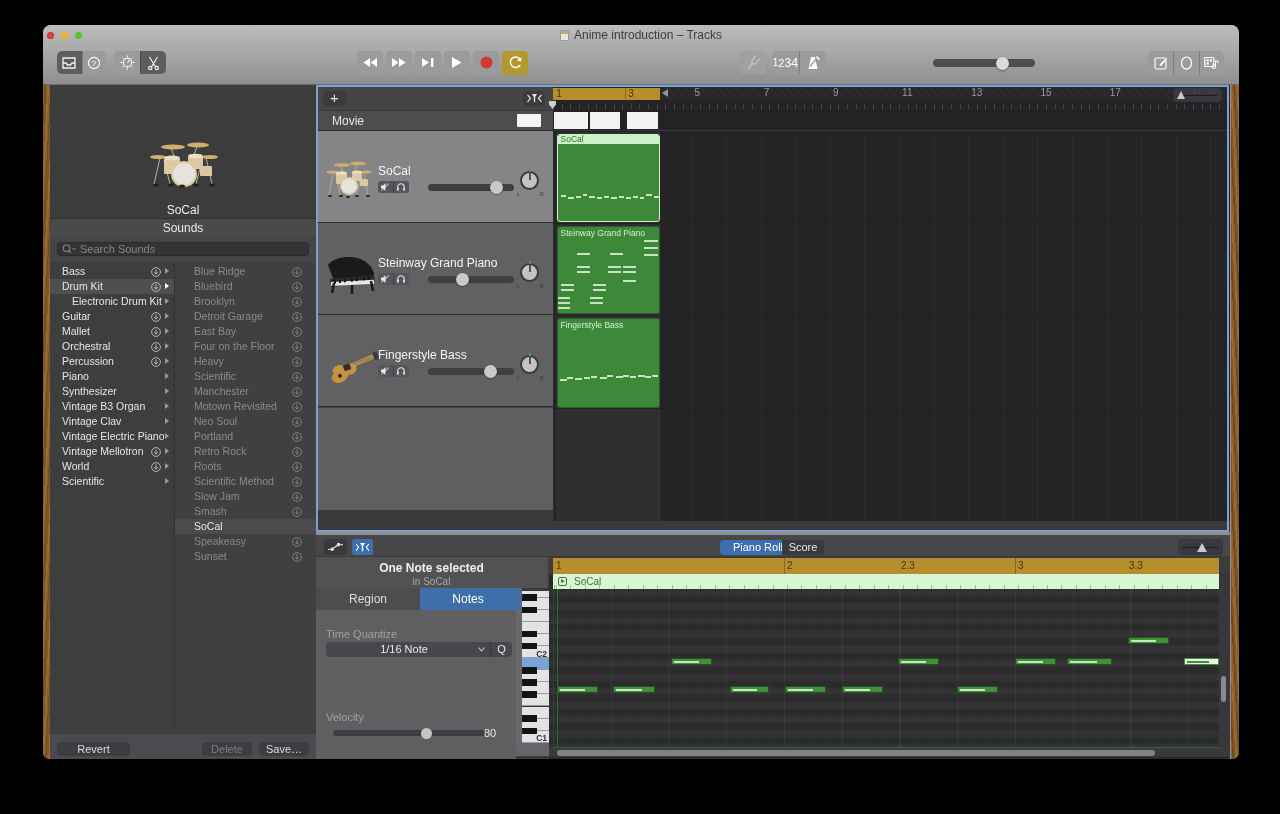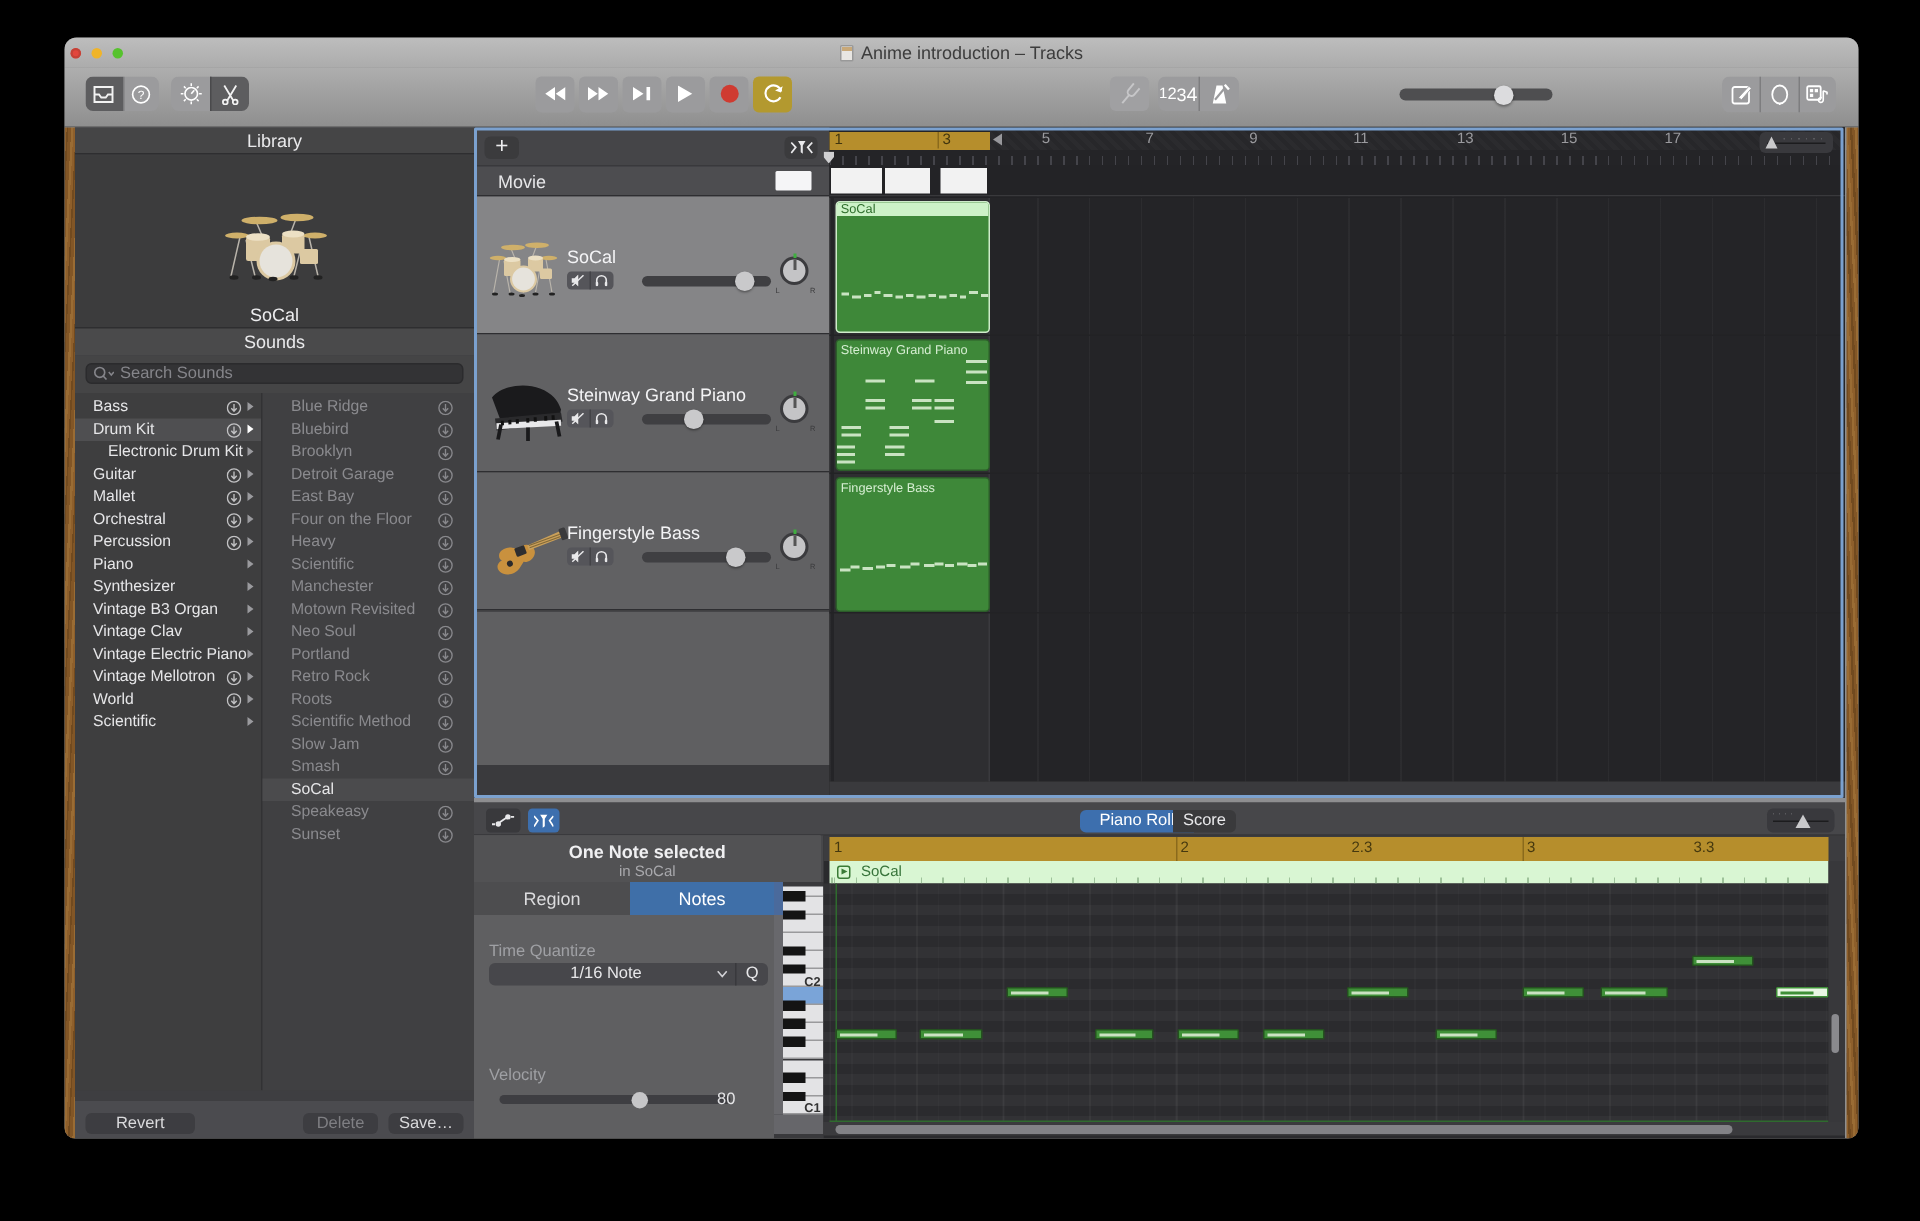--- a/index.html
+++ b/index.html
@@ -152,22 +152,20 @@
         </svg>
  </div>
 </div>
 
 <div class="abs" style="left:0;top:60px;width:7px;height:674px;
  background:repeating-linear-gradient(93deg,#8e5f2b 0 1.5px,#714a1f 1.5px 2.5px,#825626 2.5px 4.5px,#9a6c34 4.5px 6px);"></div>
 <div class="abs" style="left:1188px;top:60px;width:8px;height:674px;
  background:repeating-linear-gradient(87deg,#8e5f2b 0 1.5px,#714a1f 1.5px 3px,#825626 3px 4.5px,#9a6c34 4.5px 6px);"></div>
 
 <div class="abs" style="left:7px;top:60px;width:266px;height:674px;background:#3d3d3e;">
- <div class="abs" style="left:0;top:0;width:266px;height:18px;background:#454546;border-bottom:1px solid #2e2e30;
-  text-align:center;line-height:18px;font-size:12px;color:#e9e9eb;">Library</div>
  <div class="abs" style="left:0;top:19px;width:266px;height:114px;background:#3c3c3d;"></div>
  <div class="abs" style="left:96px;top:53px;width:76px;height:52px;">
         <svg width="76" height="52" viewBox="0 0 76 52">
 <g stroke="#b9b4ab" stroke-width="1">
  <path d="M14 20L8 46M18 22L24 46M60 20L66 46M56 22L50 46M38 30L38 46"></path>
  <path d="M24 8L30 22M52 6L46 22"></path>
 </g>
 <ellipse cx="27" cy="9" rx="12" ry="2.5" fill="#cfb06a"></ellipse>
 <ellipse cx="52" cy="7" rx="11" ry="2.5" fill="#cfb06a"></ellipse>
 <ellipse cx="12" cy="19" rx="8" ry="2" fill="#cfb06a"></ellipse>
@@ -663,21 +661,21 @@
           <span style="position:absolute;left:0;width:156px;text-align:center;line-height:15px;font-size:11px;color:#e8e8ea;">1/16 Note</span>
           <svg style="position:absolute;left:152px;top:5px;" width="7" height="5" viewBox="0 0 7 5">
             <path d="M0.5 0.5L3.5 4L6.5 0.5" fill="none" stroke="#d0d0d4" stroke-width="1.1"></path>
           </svg>
           <span style="position:absolute;left:164px;top:0;width:1px;height:15px;background:#39393d;"></span>
           <span style="position:absolute;left:165px;width:21px;text-align:center;line-height:15px;font-size:11px;color:#e8e8ea;">Q</span>
         </div>
         <div class="abs" style="left:10px;top:154px;font-size:11px;color:#9fa0a4;">Velocity</div>
         <div class="abs" style="left:17px;top:173px;width:154px;height:6px;border-radius:3px;background:#3e3e42;"></div>
         <div class="abs" style="left:105px;top:170.5px;width:11px;height:11px;border-radius:50%;background:#c6c6c8;"></div>
-        <div class="abs" style="left:162px;top:170px;width:24px;text-align:left;font-size:11px;color:#e4e4e6;">80</div>
+        <div class="abs" style="left:162px;top:170px;width:24px;text-align:center;font-size:11px;color:#e4e4e6;">80</div>
       </div>
       <div class="abs" style="left:200px;top:22px;width:33px;height:202px;">
         <div class="abs" style="left:0;top:31px;width:33px;height:171px;background:#39393c;"></div>
         <div class="abs" style="left:0;top:34px;width:6px;height:152px;background:#68686c;"></div>
         <div class="abs" style="left:0;top:31px;width:6px;height:22px;background:#4a6a9c;"></div>
         <div class="wkey" style="top:34px;height:6.6px;"></div>
         <div class="wkey" style="top:40.60000000000002px;height:12.1px;"></div>
         <div class="wkey" style="top:52.700000000000045px;height:12.1px;"></div>
         <div class="wkey" style="top:64.79999999999995px;height:12.1px;"></div>
         <div class="wkey" style="top:76.89999999999998px;height:12.1px;"></div>

